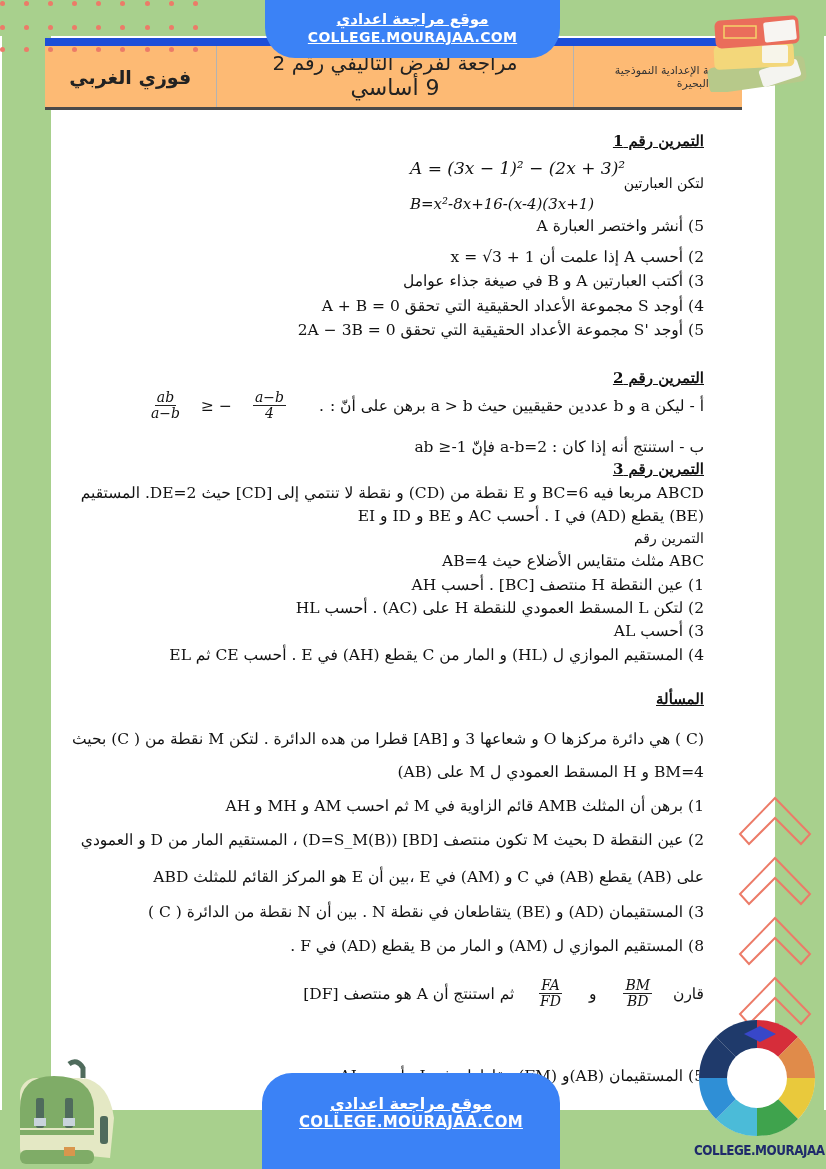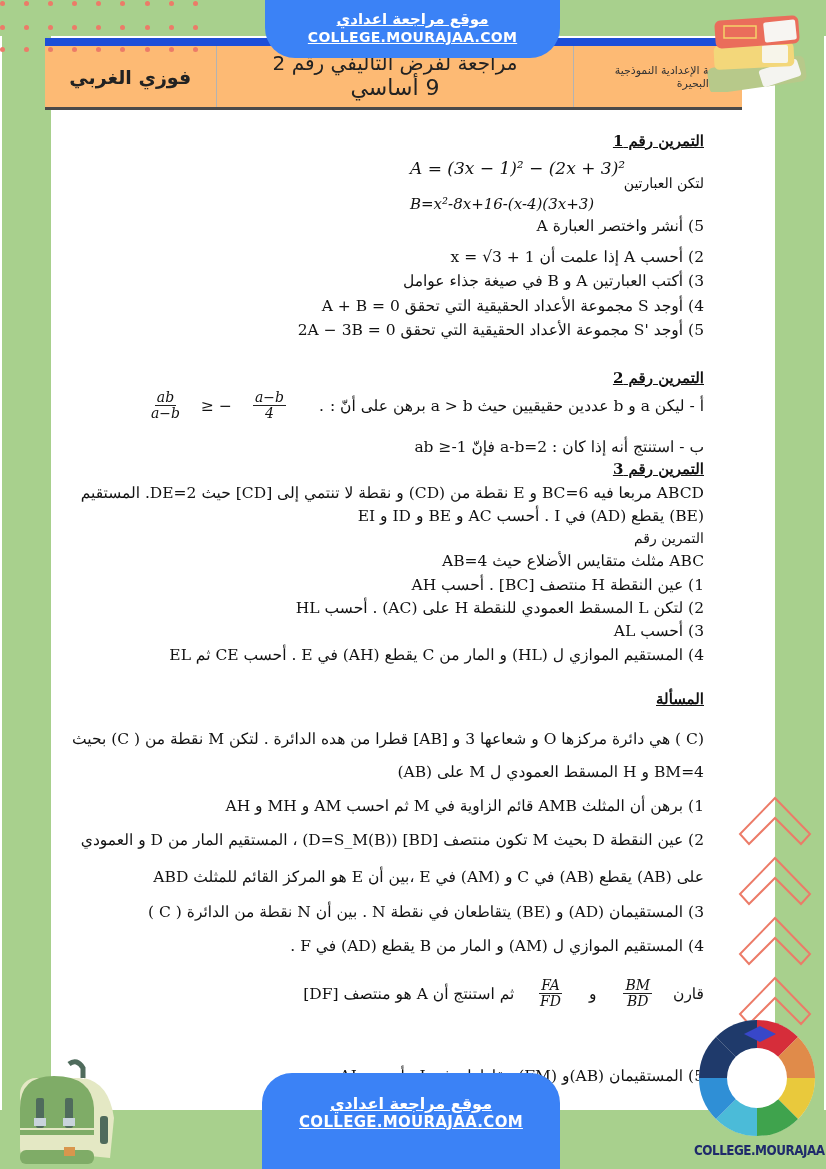--- a/index.html
+++ b/index.html
@@ -102,21 +102,21 @@
   <rect x="14" y="32" width="80" height="24" rx="5" fill="#f3d77a" transform="rotate(-3 54 44)"></rect>
   <rect x="62" y="33" width="26" height="18" rx="2" fill="#f7f5ea"></rect>
   <rect x="15" y="6" width="84" height="28" rx="6" fill="#ea6d5b" transform="rotate(-4 57 20)"></rect>
   <rect x="64" y="9" width="32" height="20" rx="2" fill="#f7f5f2" transform="rotate(-6 80 19)"></rect>
   <rect x="24" y="14" width="32" height="12" fill="none" stroke="#f5d26a" stroke-width="1.5"></rect>
 </svg>
 
 <div class="ar-text heading" style="right:122px;top:131px;">التمرين رقم 1</div>
 <div class="ar-text" style="right:122px;top:173px;font-size:14px;">لتكن العبارتين</div>
 <div class="ar-text math" style="left:410px;top:158px;direction:ltr;text-align:left;font-size:17px;">A = (3x − 1)² − (2x + 3)²</div>
-<div class="ar-text math" style="left:410px;top:194px;direction:ltr;text-align:left;font-size:15px;">B=x²-8x+16-(x-4)(3x+3)</div>
+<div class="ar-text math" style="left:410px;top:194px;direction:ltr;text-align:left;font-size:15px;">B=x²-8x+16-(x-4)(3x+1)</div>
 <div class="ar-text" style="right:122px;top:216px;">5)  أنشر واختصر العبارة A</div>
 <div class="ar-text" style="right:122px;top:247px;">2)  أحسب A إذا علمت أن x = √3 + 1</div>
 <div class="ar-text" style="right:122px;top:271px;">3)  أكتب العبارتين A و B في صيغة جذاء عوامل</div>
 <div class="ar-text" style="right:122px;top:296px;">4)  أوجد S مجموعة الأعداد الحقيقية التي تحقق A + B = 0</div>
 <div class="ar-text" style="right:122px;top:320px;">5)  أوجد 'S مجموعة الأعداد الحقيقية التي تحقق 2A − 3B = 0</div>
 
 <div class="ar-text heading" style="right:122px;top:368px;">التمرين رقم 2</div>
 <div class="ar-text" style="right:122px;top:390px;display:flex;align-items:center;">
   <span>أ - ليكن a و b عددين حقيقيين حيث  a &gt; b برهن على أنّ :</span>
   <span style="direction:ltr;display:inline-flex;align-items:center;margin-right:6px;">
@@ -145,21 +145,21 @@
 <div class="ar-text" style="right:122px;top:621px;">3)  أحسب AL</div>
 <div class="ar-text" style="right:122px;top:645px;">4)  المستقيم الموازي ل (HL) و المار من C يقطع (AH) في E . أحسب CE ثم EL</div>
 
 <div class="ar-text heading" style="right:122px;top:689px;">المسألة</div>
 <div class="ar-text" style="right:122px;top:729px;">(C ) هي دائرة مركزها O و شعاعها 3 و [AB] قطرا من هده الدائرة . لتكن M نقطة من ( C) بحيث</div>
 <div class="ar-text" style="right:122px;top:762px;">BM=4 و H المسقط العمودي ل M على (AB)</div>
 <div class="ar-text" style="right:122px;top:796px;">1) برهن أن المثلث AMB قائم الزاوية في M ثم احسب AM و MH و AH</div>
 <div class="ar-text" style="right:122px;top:830px;">2) عين النقطة D بحيث M تكون منتصف [BD]    (D=S_M(B)) ، المستقيم المار من D و العمودي</div>
 <div class="ar-text" style="right:122px;top:867px;">على (AB) يقطع (AB) في C و (AM) في E ،بين أن E هو المركز القائم للمثلث ABD</div>
 <div class="ar-text" style="right:122px;top:902px;">3) المستقيمان (AD) و (BE) يتقاطعان في نقطة N . بين أن N نقطة من الدائرة ( C )</div>
-<div class="ar-text" style="right:122px;top:936px;">4) المستقيم الموازي ل (AM) و المار من B يقطع (AD) في F .</div>
+<div class="ar-text" style="right:122px;top:936px;">8) المستقيم الموازي ل (AM) و المار من B يقطع (AD) في F .</div>
 <div class="ar-text" style="right:122px;top:978px;display:flex;align-items:center;">
   <span>قارن</span>
   <span class="frac">
       <span class="num">BM</span>
       <span>BD</span>
     </span>
   <span style="margin:0 6px">و</span>
   <span class="frac">
       <span class="num">FA</span>
       <span>FD</span>

